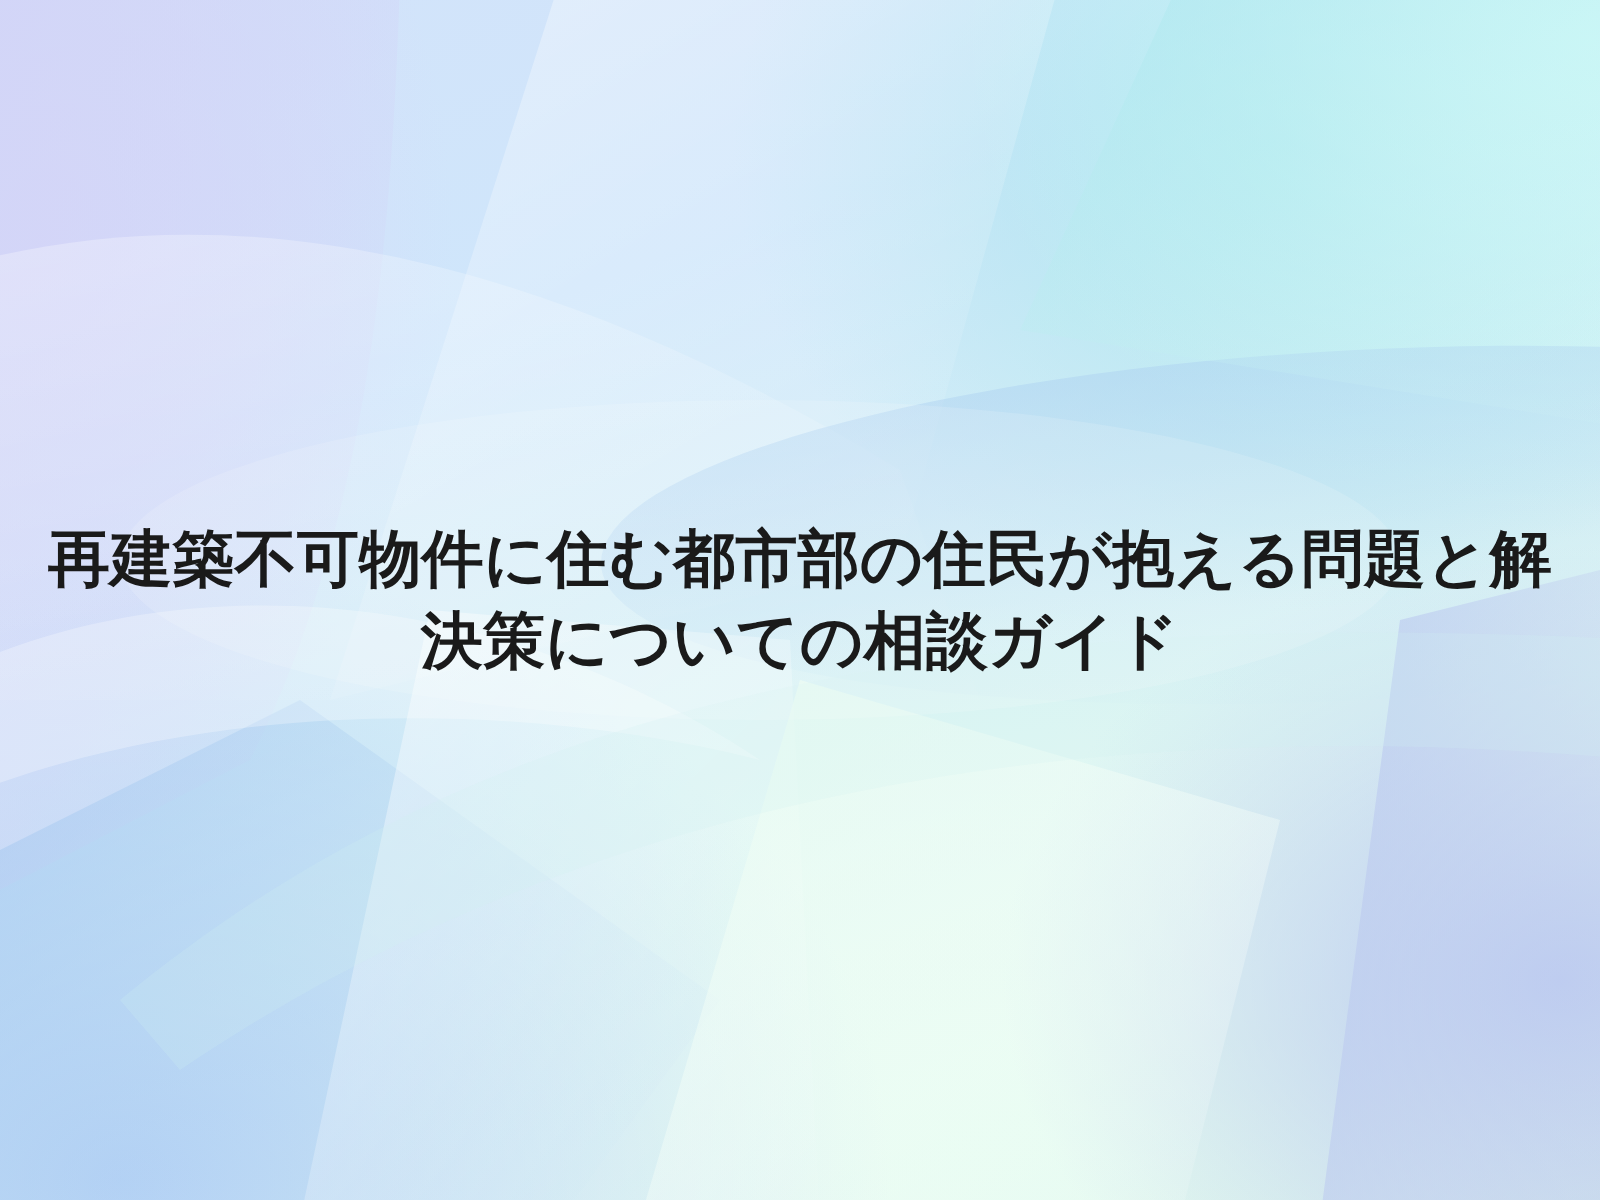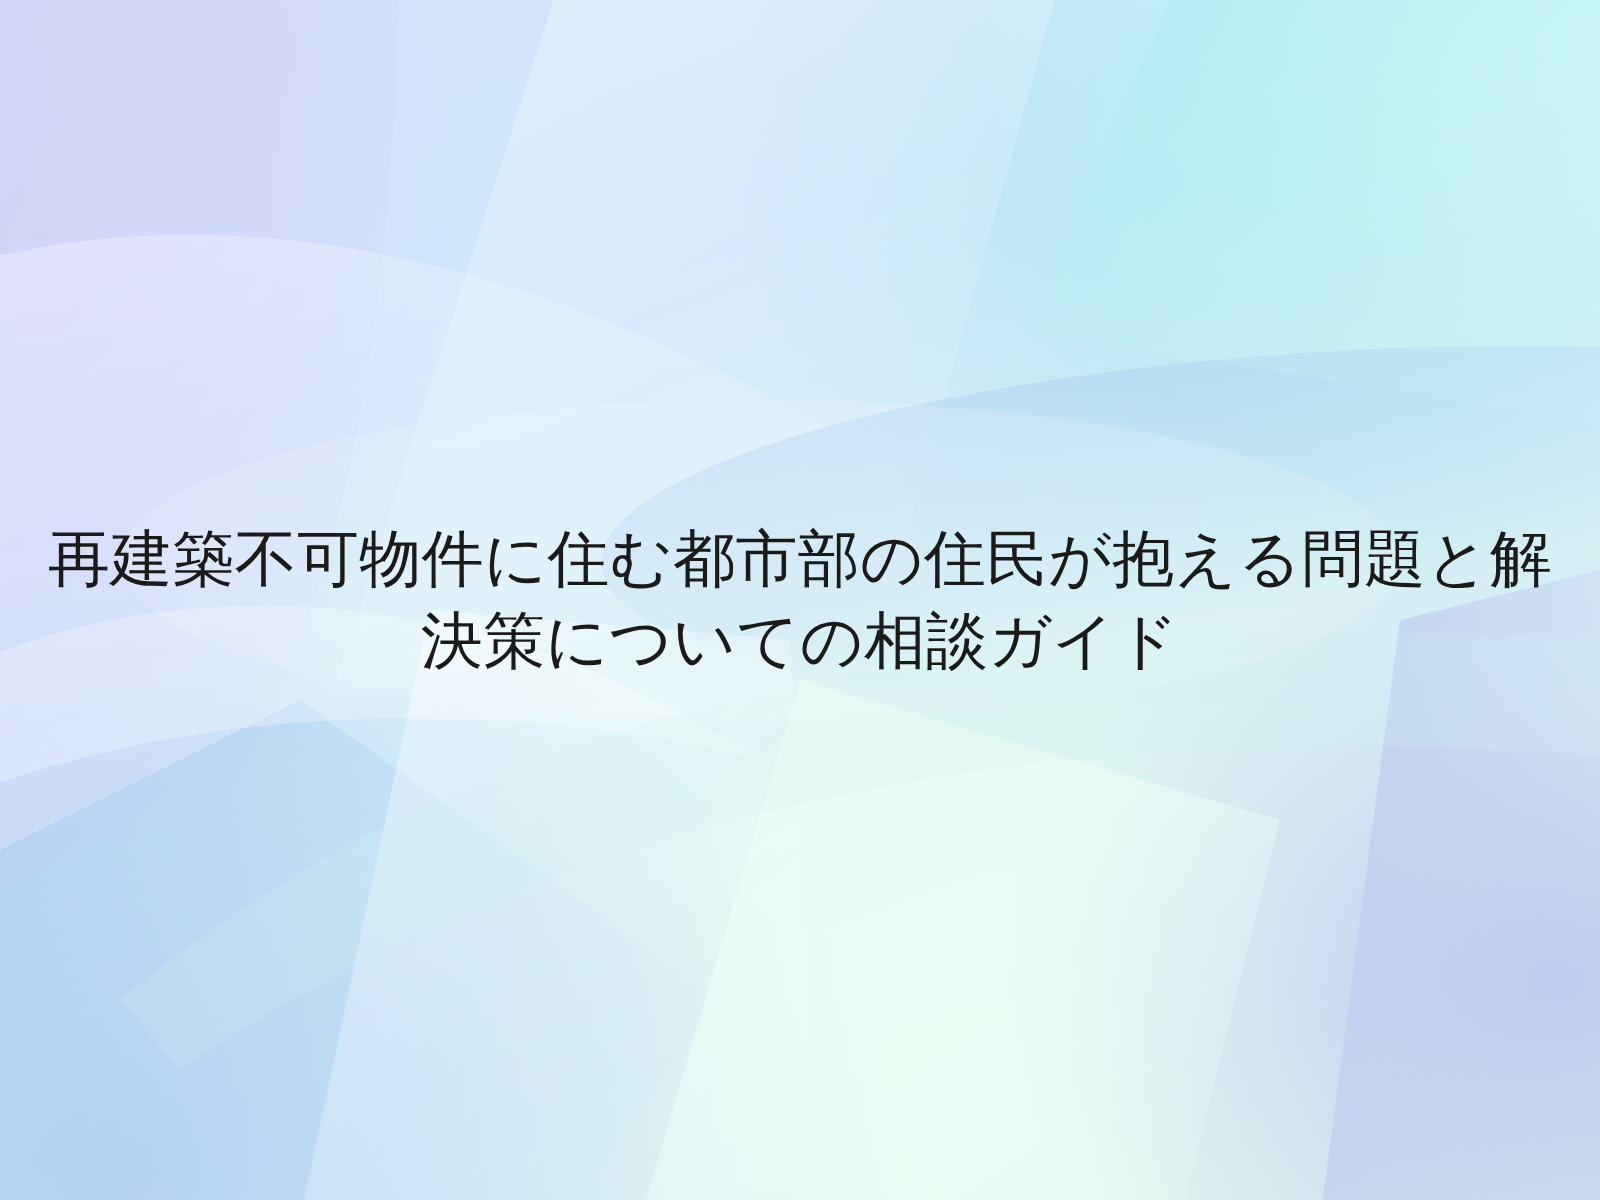--- a/index.html
+++ b/index.html
@@ -47,21 +47,21 @@
     display: flex;
     align-items: center;
     justify-content: center;
   }
   #slide-title {
     width: 1510px;
     margin: 0;
     padding: 0;
     text-align: center;
     font-family: "DejaVu Sans", "Liberation Sans", sans-serif;
-    font-weight: 400;
+    font-weight: 700;
     font-size: 62px;
     line-height: 1.32;
     letter-spacing: 0.004em;
     color: #1a1a1a;
     -webkit-font-smoothing: antialiased;
   }
 </style>
 </head>
 <body>
 

